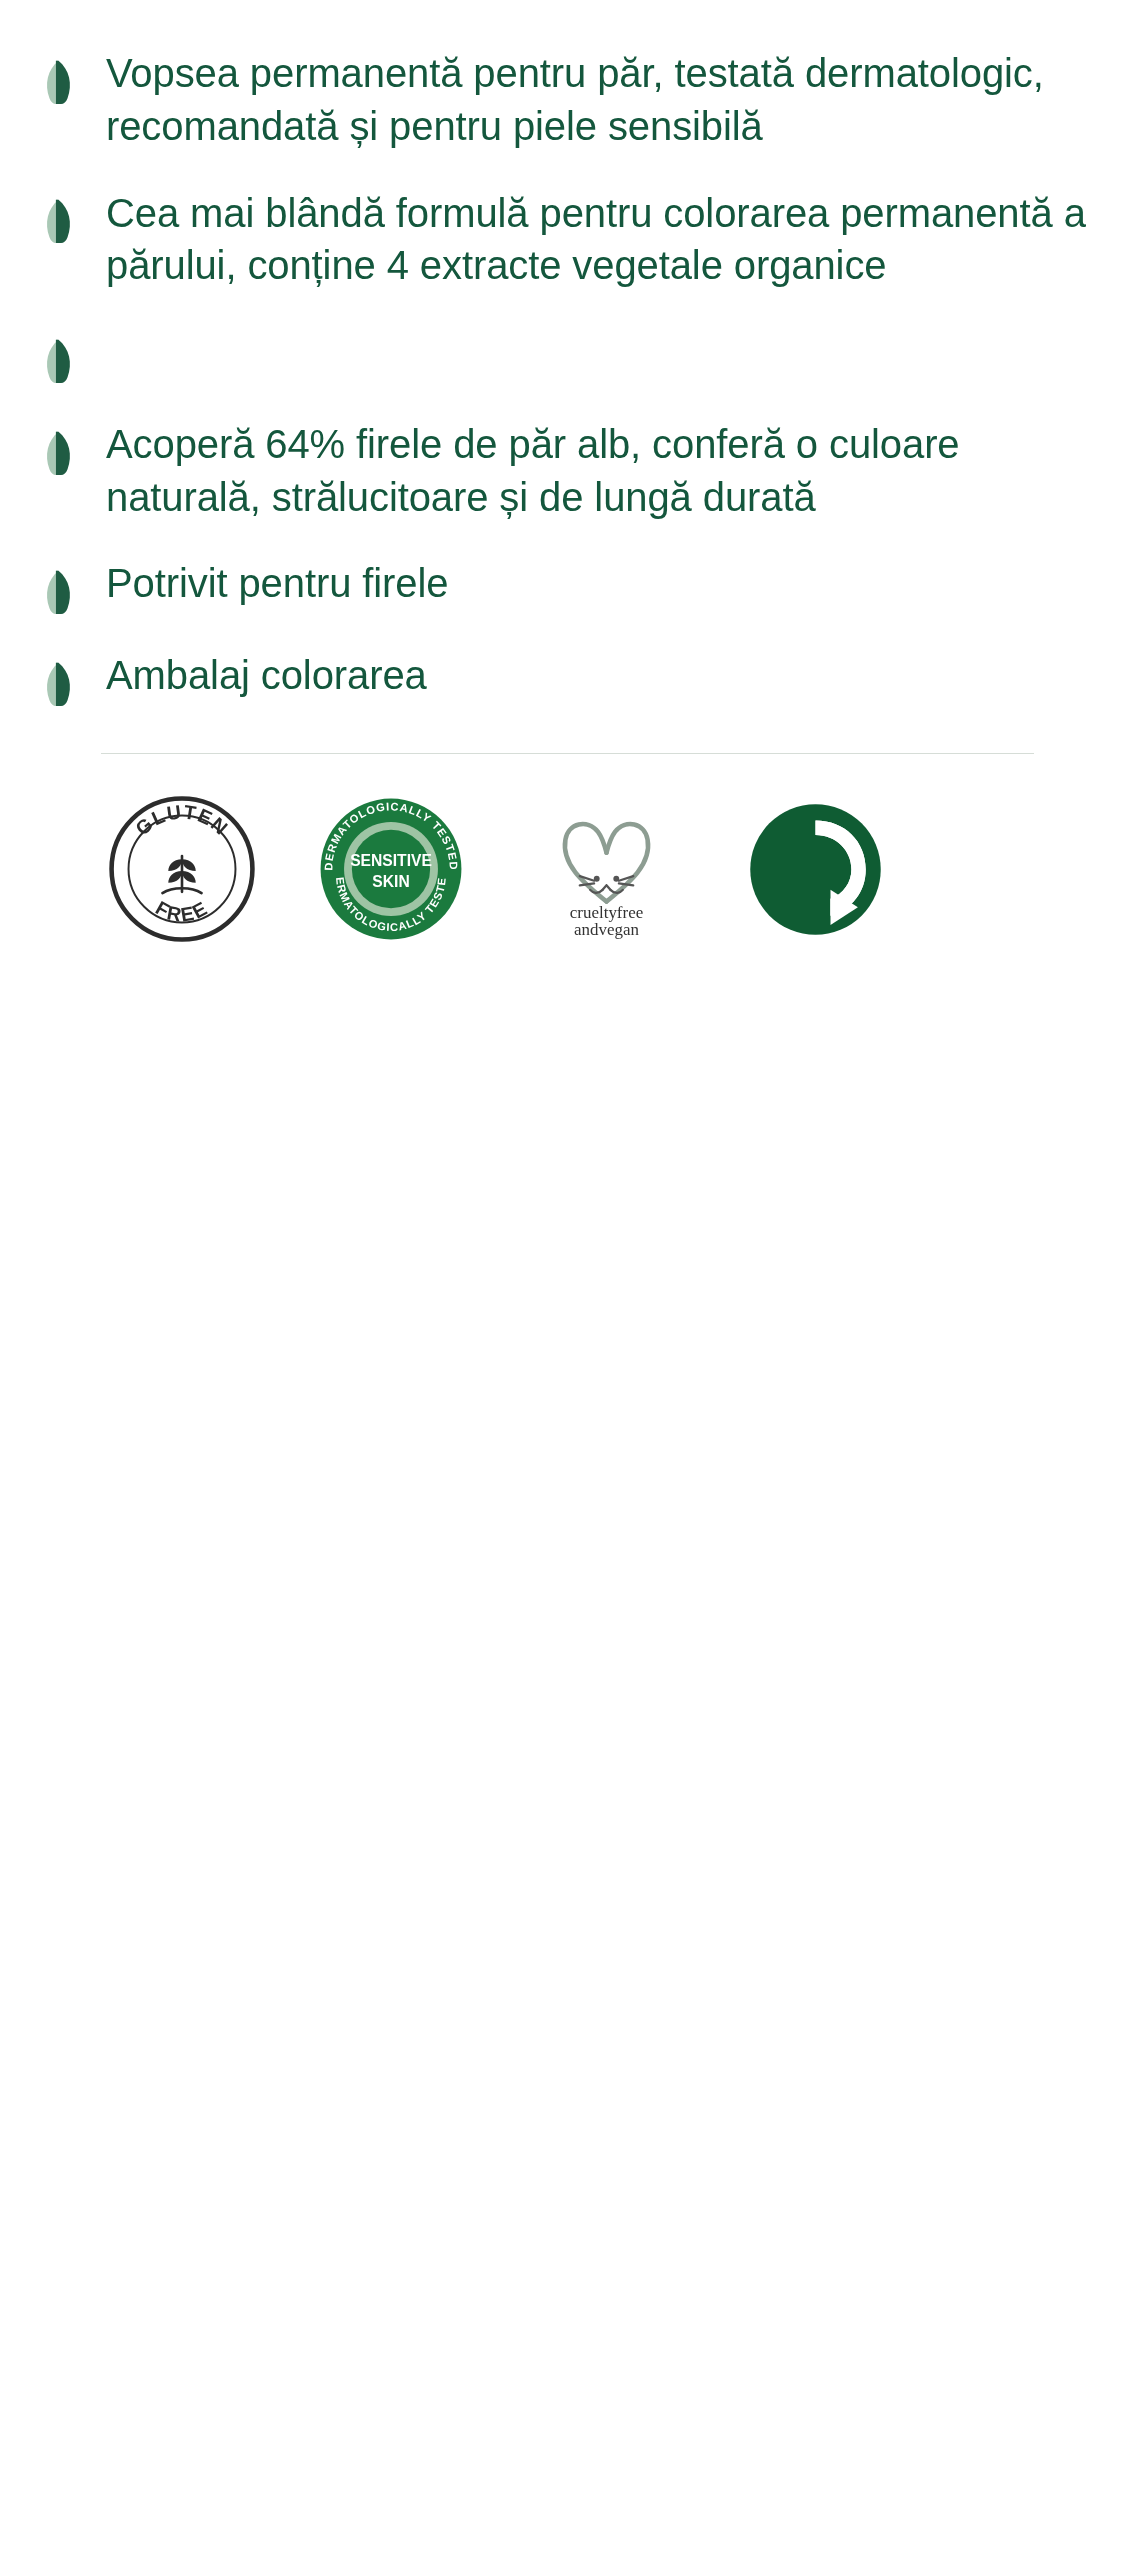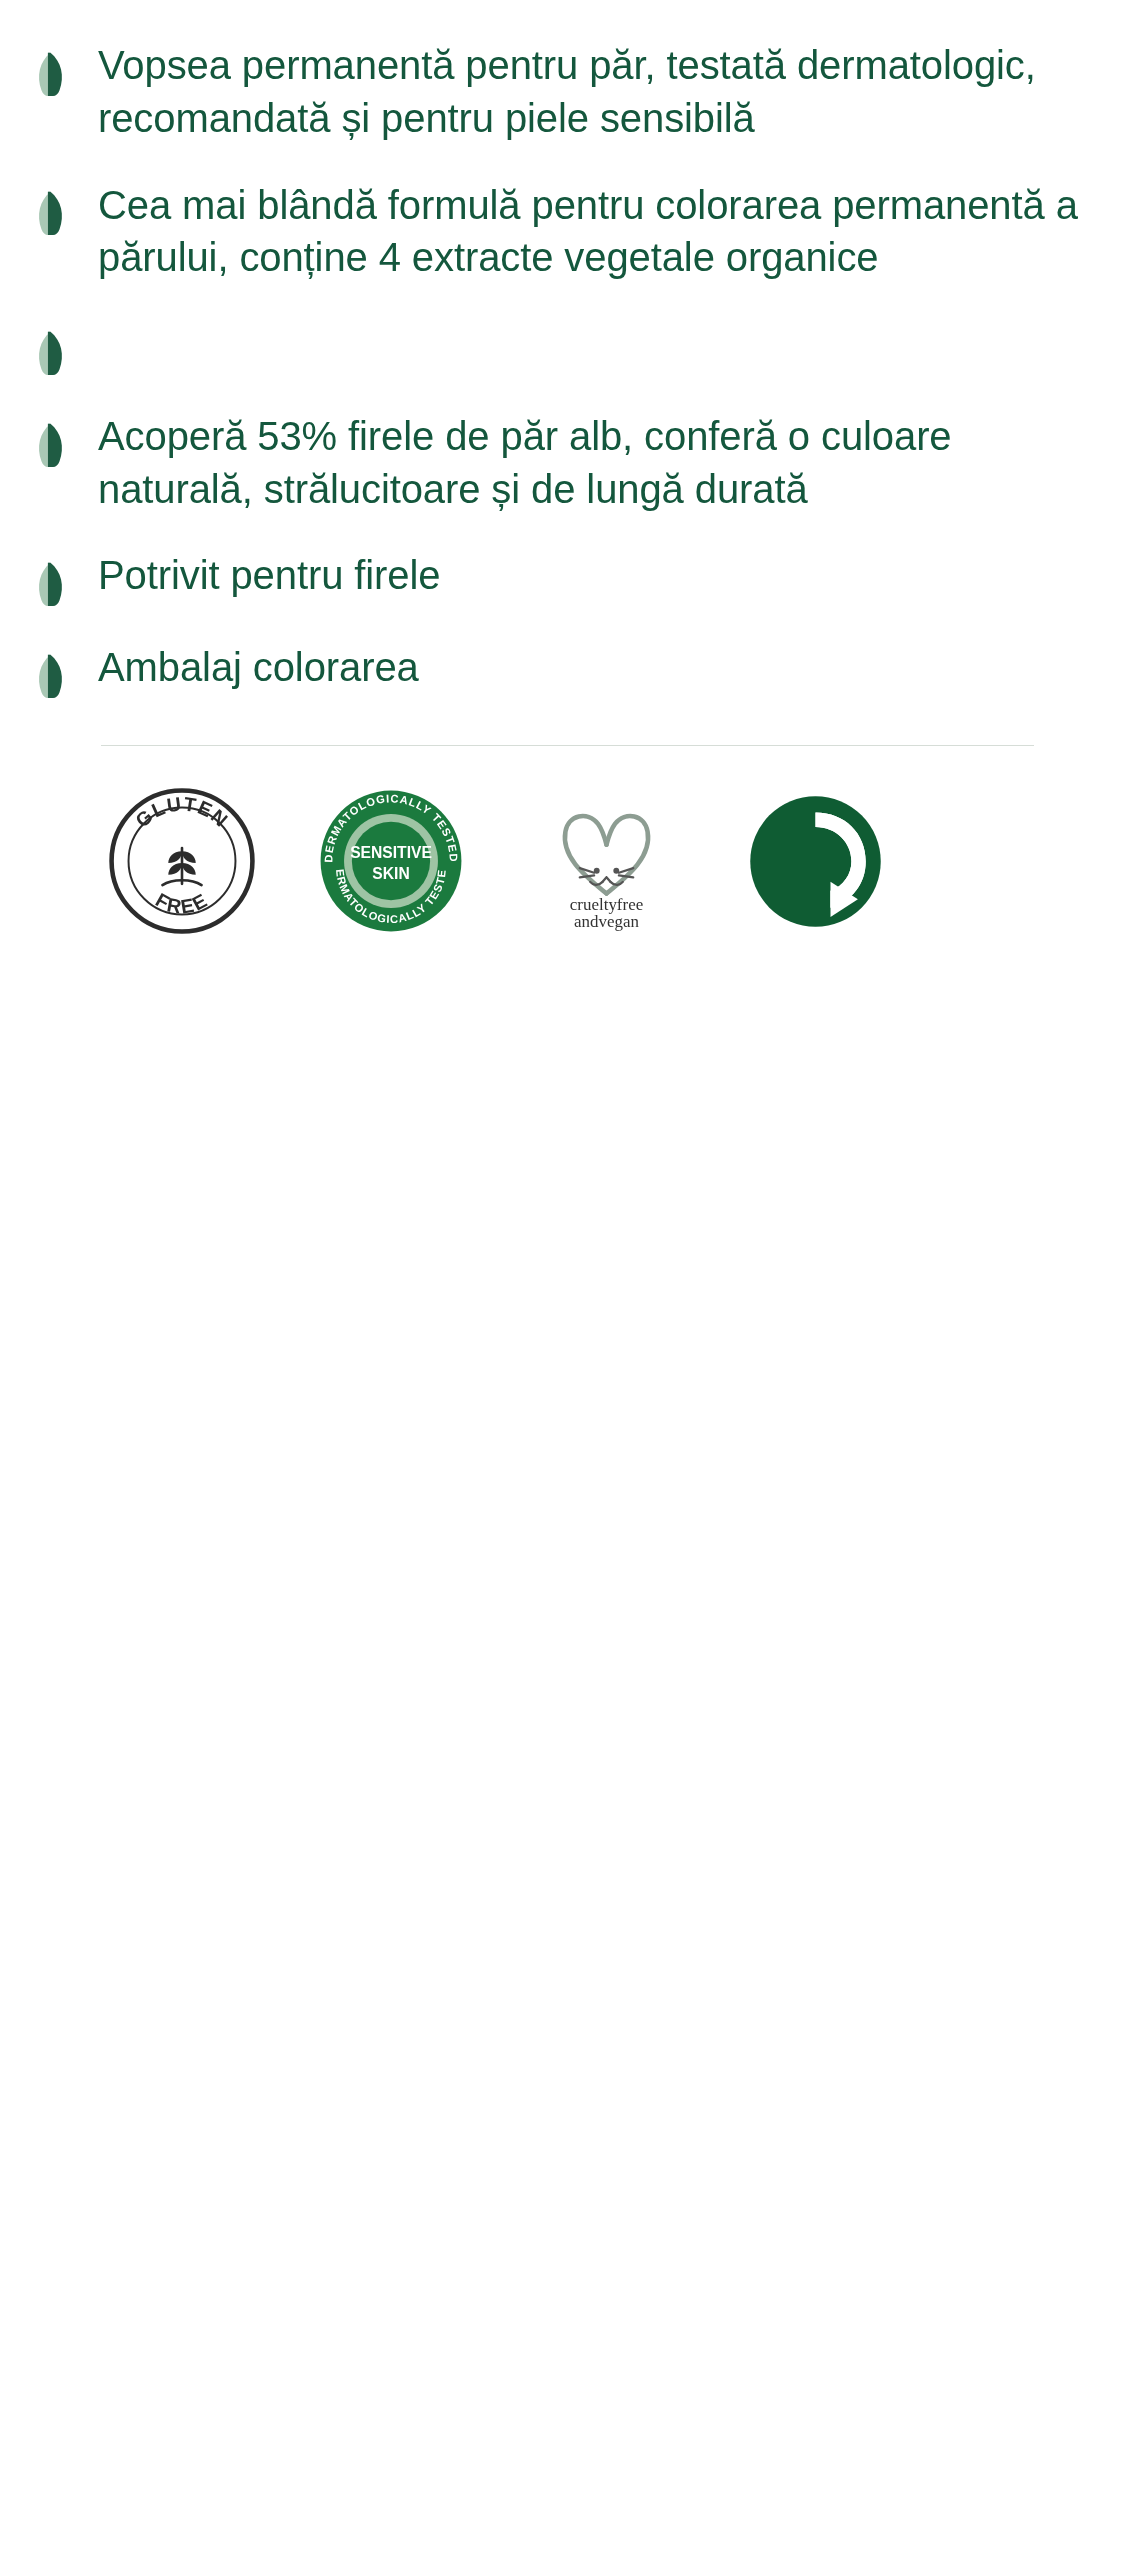--- a/index.html
+++ b/index.html
@@ -16,21 +16,21 @@
   }
   .page {
     position: relative;
     width: 1138px;
     height: 2576px;
     box-sizing: border-box;
     padding: 39px 39px 0 26px;
   }
   .benefit-list {
     list-style: none;
-    margin: 0;
+    margin: 8px;
     padding: 0;
   }
   .benefit-item {
     display: flex;
     align-items: flex-start;
     margin-bottom: 34px;
   }
   .leaf-wrap {
     flex: 0 0 auto;
     width: 72px;
@@ -115,21 +115,21 @@
       </span>
     </li>
 
     <li class="benefit-item">
       <span class="leaf-wrap">
         <svg class="leaf-icon" viewBox="0 0 48 70" xmlns="http://www.w3.org/2000/svg" aria-hidden="true">
           <path d="M24 2 C7 16 2 38 10 60 C12 66 16 69 20 69 L20 2 Z" fill="#a9c8b5"></path>
           <path d="M24 2 C41 16 46 38 38 60 C36 66 32 69 28 69 L20 69 L20 2 Z" fill="#1f5c43"></path>
         </svg>
       </span>
-      <div class="benefit-text">Acoperă 53% firele de păr alb, conferă o culoare naturală, strălucitoare și de lungă durată</div>
+      <div class="benefit-text">Acoperă 64% firele de păr alb, conferă o culoare naturală, strălucitoare și de lungă durată</div>
     </li>
 
 
     <li class="benefit-item">
       <span class="leaf-wrap">
         <svg class="leaf-icon" viewBox="0 0 48 70" xmlns="http://www.w3.org/2000/svg" aria-hidden="true">
           <path d="M24 2 C7 16 2 38 10 60 C12 66 16 69 20 69 L20 2 Z" fill="#a9c8b5"></path>
           <path d="M24 2 C41 16 46 38 38 60 C36 66 32 69 28 69 L20 69 L20 2 Z" fill="#1f5c43"></path>
         </svg>
       </span>

